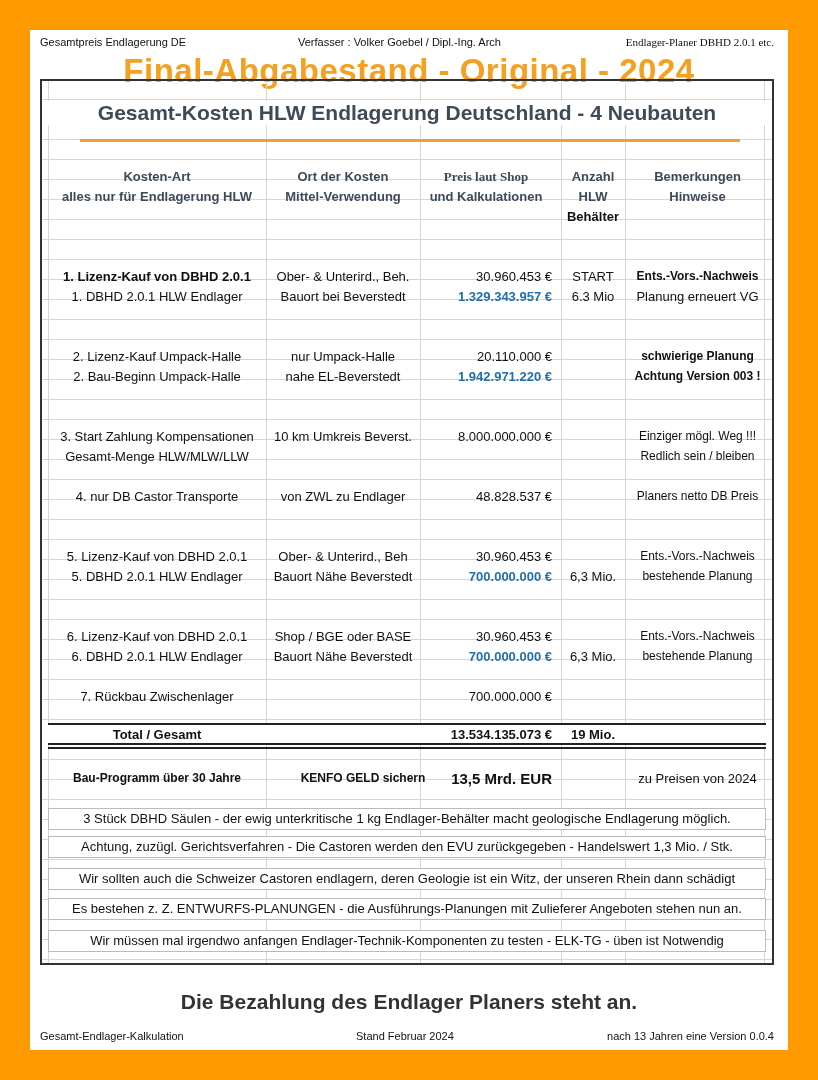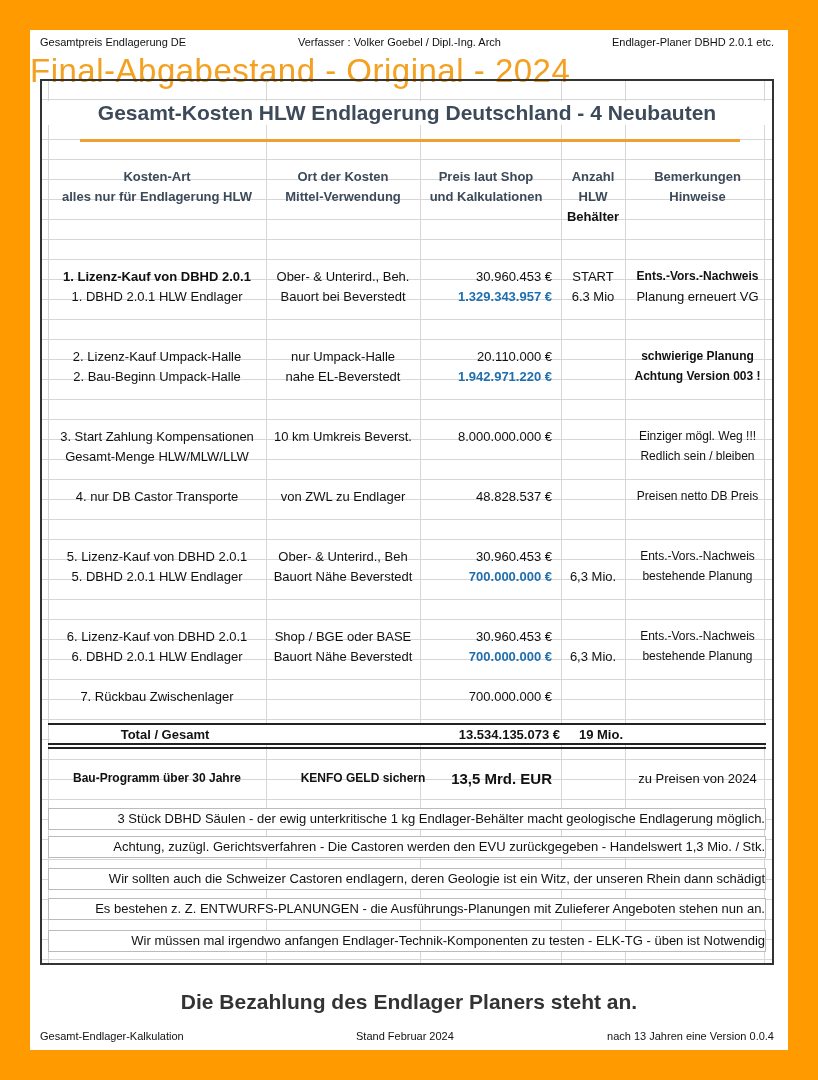--- a/index.html
+++ b/index.html
@@ -16,21 +16,21 @@
       width: 758px; height: 1020px;
       background: #ffffff;
     }
     .hdr-small {
       position: absolute; top: 6px;
       font-size: 11px; color: #111;
       white-space: nowrap;
     }
     .main-title {
       position: absolute; left: 0; width: 758px; top: 22px;
-      font-size: 33px; font-weight: normal;
+      text-align: center; font-size: 33px; font-weight: bold;
       color: #f4a020; letter-spacing: 0.5px; white-space: nowrap;
     }
     .table-frame {
       position: absolute;
       left: 10px; top: 49px;
       width: 734px; height: 886px;
       border: 2px solid #333;
       box-sizing: border-box;
       overflow: hidden;
       background-image:
@@ -65,56 +65,56 @@
     .bold { font-weight: bold; }
     .italic { }
     .blue { color: #1f6fb0; font-weight: bold; }
     .small { font-size: 12px; }
     .total-top { position: absolute; left: 6px; width: 718px; top: 642px; height: 2px; background: #222; }
     .total-bot1 { position: absolute; left: 6px; width: 718px; top: 662px; height: 2px; background: #222; }
     .total-bot2 { position: absolute; left: 6px; width: 718px; top: 666px; height: 2px; background: #222; }
     .note-box {
       position: absolute; left: 6px; width: 718px; height: 22px;
       background: #fff; border: 1px solid #bbb; box-sizing: border-box;
-      text-align: right; font-size: 13px; line-height: 20px; color: #111;
+      text-align: center; font-size: 13px; line-height: 20px; color: #111;
       white-space: nowrap;
     }
     .bottom-slogan {
       position: absolute; left: 0; width: 758px; top: 960px;
       text-align: center; font-size: 21px; font-weight: bold; color: #333;
       white-space: nowrap;
     }
     .ftr-small {
       position: absolute; top: 1000px; font-size: 11px; color: #111; white-space: nowrap;
     }
   </style>
 </head>
 <body>
 
 <div class="sheet">
   <span class="hdr-small" style="left:10px;">Gesamtpreis Endlagerung DE</span>
   <span class="hdr-small" style="left:268px;">Verfasser : Volker Goebel /  Dipl.-Ing. Arch</span>
-  <span class="hdr-small" style="right:14px;">Endlager-Planer DBHD 2.0.1 etc.</span>
+  <span class="hdr-small" style="right:14px;font-family:Liberation Serif, serif;">Endlager-Planer DBHD 2.0.1 etc.</span>
   <div class="main-title">Final-Abgabestand - Original - 2024</div>
 
   <div class="table-frame">
     <div class="vline" style="left:6px;"></div>
     <div class="vline" style="left:224px;"></div>
     <div class="vline" style="left:378px;"></div>
     <div class="vline" style="left:519px;"></div>
     <div class="vline" style="left:583px;"></div>
     <div class="vline" style="left:722px;"></div>
 
     <div class="sub-title">Gesamt-Kosten HLW Endlagerung Deutschland - 4 Neubauten</div>
     <div class="orange-rule"></div>
 
     <div class="row" style="top:86px;">
       <span class="cell c1 hdrcell">Kosten-Art</span>
       <span class="cell c2 hdrcell">Ort der Kosten</span>
-      <span class="cell c3 hdrcell" style="text-align:center;">Preis laut Shop</span>
+      <span class="cell c3 hdrcell" style="text-align:center;font-family:Liberation Serif, serif;">Preis laut Shop</span>
       <span class="cell c4 hdrcell">Anzahl</span>
       <span class="cell c5 hdrcell">Bemerkungen</span>
     </div>
     <div class="row" style="top:106px;">
       <span class="cell c1 hdrcell">alles nur für Endlagerung HLW</span>
       <span class="cell c2 hdrcell">Mittel-Verwendung</span>
       <span class="cell c3 hdrcell" style="text-align:center;">und Kalkulationen</span>
       <span class="cell c4 hdrcell">HLW</span>
       <span class="cell c5 hdrcell">Hinweise</span>
     </div>
@@ -165,21 +165,21 @@
       <span class="cell c3"></span>
       <span class="cell c4"></span>
       <span class="cell c5 small">Redlich sein / bleiben</span>
     </div>
 
     <div class="row" style="top:406px;">
       <span class="cell c1">4. nur DB Castor Transporte</span>
       <span class="cell c2">von ZWL zu Endlager</span>
       <span class="cell c3">48.828.537 €</span>
       <span class="cell c4"></span>
-      <span class="cell c5 small">Preisen netto DB Preis</span>
+      <span class="cell c5 small">Planers netto DB Preis</span>
     </div>
 
     <div class="row" style="top:466px;">
       <span class="cell c1">5. Lizenz-Kauf von DBHD 2.0.1</span>
       <span class="cell c2">Ober- &amp; Unterird., Beh</span>
       <span class="cell c3">30.960.453 €</span>
       <span class="cell c4"></span>
       <span class="cell c5 small">Ents.-Vors.-Nachweis</span>
     </div>
     <div class="row" style="top:486px;">
@@ -207,21 +207,21 @@
 
     <div class="row" style="top:606px;">
       <span class="cell c1">7. Rückbau Zwischenlager</span>
       <span class="cell c2"></span>
       <span class="cell c3">700.000.000 €</span>
       <span class="cell c4"></span>
       <span class="cell c5"></span>
     </div>
 
     <div class="total-top"></div>
-    <div class="row" style="top:644px; background:#fff;margin-left:8px;">
+    <div class="row" style="top:644px; background:#fff;">
       <span class="cell c1 bold">Total / Gesamt</span>
       <span class="cell c3 bold">13.534.135.073 €</span>
       <span class="cell c4 bold">19 Mio.</span>
     </div>
     <div class="total-bot1"></div>
     <div class="total-bot2"></div>
 
     <div class="row" style="top:688px; height:22px;">
       <span class="cell c1 bold" style="font-size:12px;">Bau-Programm über 30 Jahre</span>
       <span class="cell c2 bold" style="font-size:12px;margin-left:20px;">KENFO GELD sichern</span>

